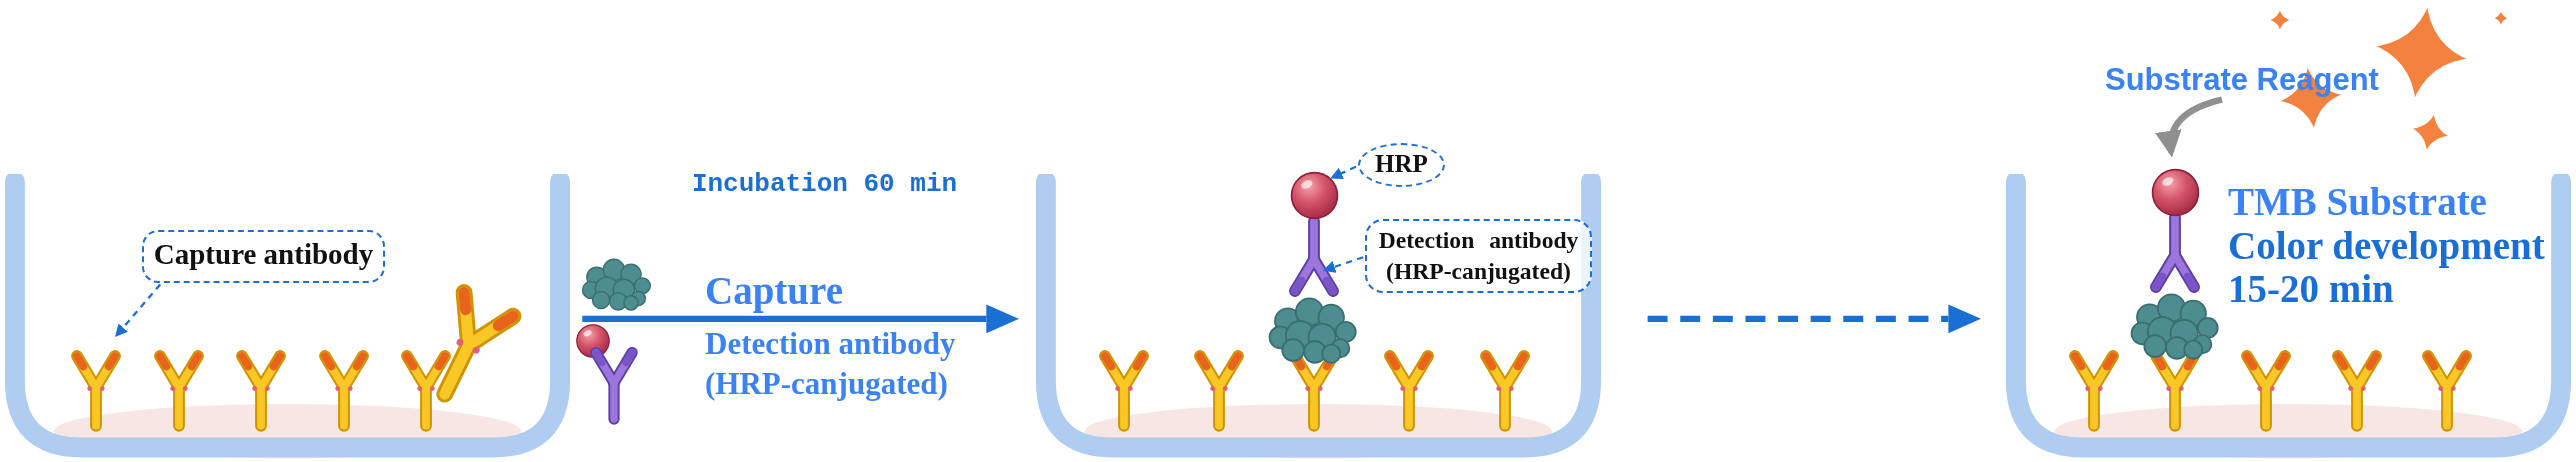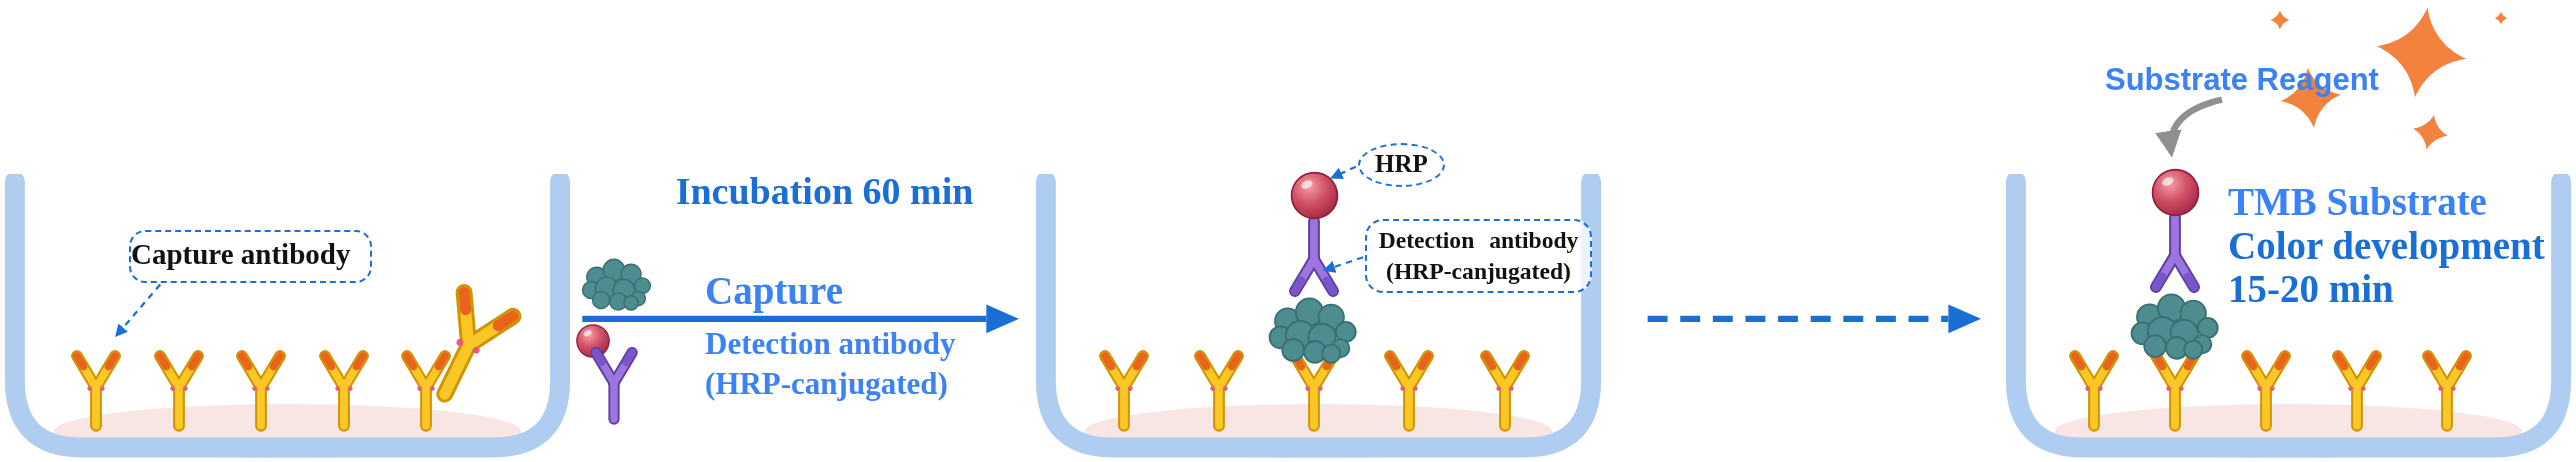--- a/index.html
+++ b/index.html
@@ -8,29 +8,29 @@
     --capture_yellow:#f9c826; --tip_orange:#e8641c; --star_orange:#f2823e;
   }
   html,body{margin:0;padding:0;background:#ffffff;}
   .canvas{position:relative;width:2576px;height:462px;background:#ffffff;overflow:hidden;
           font-family:"Liberation Serif", serif;}
   .well{position:absolute;z-index:1;}
   .ico{position:absolute;z-index:3;}
   .ovl{position:absolute;left:0;top:0;z-index:4;pointer-events:none;}
   .lbl{position:absolute;z-index:6;white-space:nowrap;font-weight:bold;color:#3b82f6;}
   .blue{color:var(--accent_blue);}
-  .serif36{font-size:38px;}
+  .serif36{font-size:26px;font-family:Liberation Mono, monospace;}
   .serif35{font-size:39px;}
   .serif34{font-size:31px;}
   .center{text-align:center;}
   .callout{position:absolute;z-index:6;border:2.7px dashed var(--accent_blue);
            background:rgba(255,255,255,0.75);box-sizing:border-box;font-weight:bold;color:#111;
            font-family:"Liberation Serif", serif;}
-  .cap-box{left:129px;top:230px;width:243px;height:53px;border-radius:16.3px;
-           font-size:29px;line-height:45px;text-align:left;}
+  .cap-box{left:142px;top:230px;width:243px;height:53px;border-radius:16.3px;
+           font-size:29px;line-height:45px;text-align:center;}
   .hrp-oval{left:1358px;top:143px;width:87px;height:44px;border-radius:50%;
             font-size:25px;line-height:38px;text-align:center;}
   .det-box{left:1365px;top:219px;width:227px;height:74px;border-radius:18px;
            font-size:23.6px;line-height:31px;text-align:center;padding-top:3.6px;}
   .det-box .w1{word-spacing:9px;}
   .sans{font-family:"Liberation Sans", sans-serif;}
 </style>
 </head>
 <body>
 

